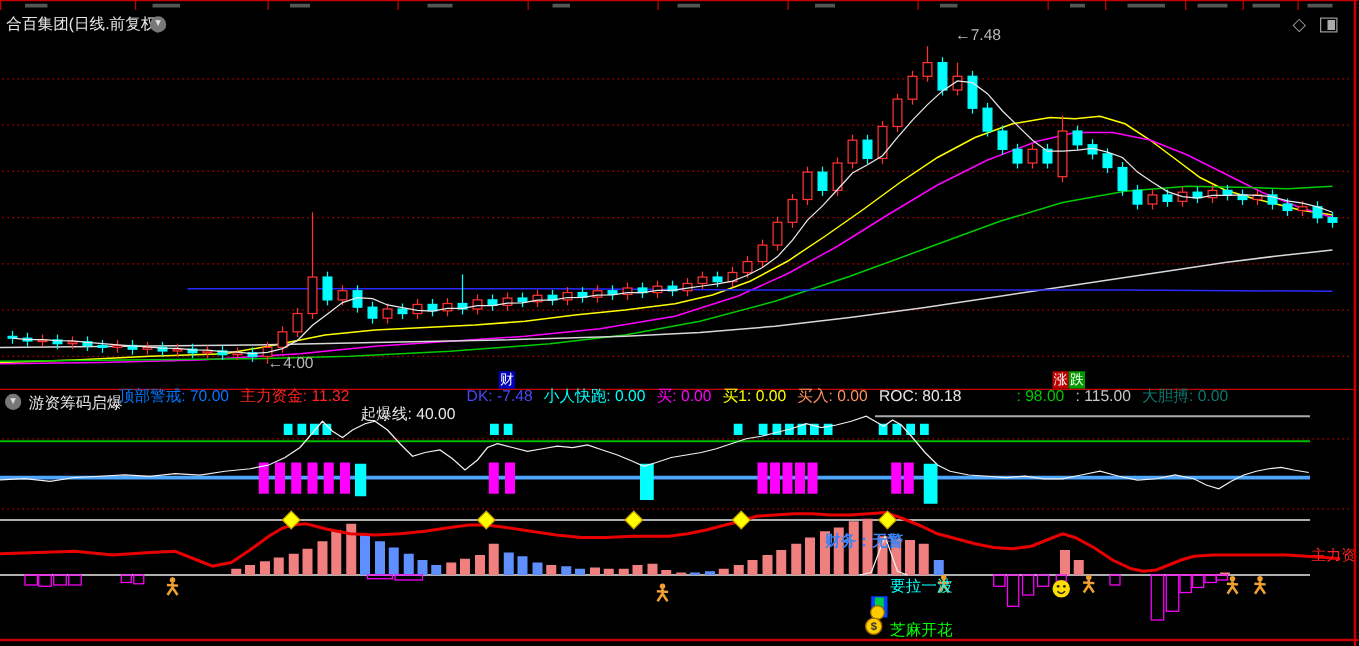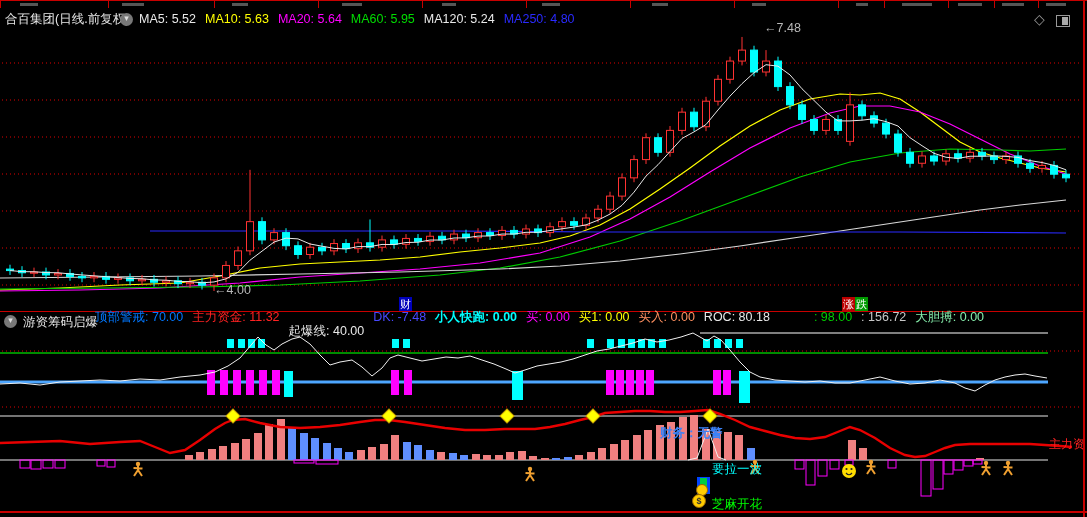--- a/index.html
+++ b/index.html
@@ -422,28 +422,20 @@
         <g transform="translate(699,501)">
           <circle cx="0" cy="0" r="6.5" fill="#ffcc00" stroke="#996600" stroke-width="1"></circle>
           <text x="0" y="3" text-anchor="middle" font-size="9" font-family="Liberation Sans,sans-serif" fill="#333" font-weight="bold">$</text>
         </g>
       </g>
     </svg>
 
   
   <div class="abs txt title" style="left:5px;top:13px;">合百集团(日线.前复权)</div>
   <span class="abs chev" style="left:120px;top:13px;">▾</span>
-  <div class="abs ma-row" id="ma-row" style="left:139px;top:13px;">
-      <span class="txt" style="color: rgb(232, 232, 232);">MA5: 5.52</span>
-      <span class="txt" style="color: rgb(255, 255, 0);">MA10: 5.63</span>
-      <span class="txt" style="color: rgb(255, 0, 255);">MA20: 5.64</span>
-      <span class="txt" style="color: rgb(0, 221, 0);">MA60: 5.95</span>
-      <span class="txt" style="color: rgb(232, 232, 232);">MA120: 5.24</span>
-      <span class="txt" style="color: rgb(42, 42, 255);">MA250: 4.80</span>
-    </div>
 
   <span class="abs diamond-ic txt" style="left:1034px;top:12px;">◇</span>
   <span class="abs split-ic" style="left:1056px;top:13px;"><div></div></span>
 
   
   <div class="abs txt anno" style="left:764px;top:22px;">←7.48</div>
   <div class="abs txt anno" style="left:214px;top:284px;text-align:center;">←4.00</div>
 
   
   <div id="hints">
@@ -456,28 +448,28 @@
   <div class="abs redline" style="left:0;top:311px;width:1083px;height:1px;"></div>
 
   
   <span class="abs chev" style="left:4px;top:315px;">▾</span>
   <div class="abs txt" style="left:23px;top:316px;color:#e8e8e8;font-size:12.5px;">游资筹码启爆</div>
   <div class="abs ind-row" id="ind-row" style="left:95px;top:297px;">
       <span class="txt" style="color: rgb(0, 119, 255);">顶部警戒: 70.00</span>
       <span class="txt" style="color: rgb(255, 34, 34);">主力资金: 11.32</span>
       <span class="txt" style="color: rgb(232, 232, 232); margin-top: 28px;">起爆线: 40.00</span>
       <span class="txt" style="color: rgb(72, 72, 255);">DK: -7.48</span>
-      <span class="txt" style="color: rgb(0, 255, 255); font-weight: bold;">小人快跑: 0.00</span>
+      <span class="txt" style="color: rgb(0, 255, 255);">小人快跑: 0.00</span>
       <span class="txt" style="color: rgb(255, 0, 255);">买: 0.00</span>
       <span class="txt" style="color: rgb(255, 255, 0);">买1: 0.00</span>
       <span class="txt" style="color: rgb(255, 144, 96);">买入: 0.00</span>
       <span class="txt" style="color: rgb(232, 232, 232);">ROC: 80.18</span>
       <span class="txt" style="color: rgb(0, 204, 0); margin-left: 35px;">: 98.00</span>
-      <span class="txt" style="color: rgb(200, 200, 200);">: 156.72</span>
-      <span class="txt" style="color: #86efac;">大胆搏: 0.00</span>
+      <span class="txt" style="color: rgb(200, 200, 200);">: 115.00</span>
+      <span class="txt" style="color: #0f766e;">大胆搏: 0.00</span>
     </div>
 
   
   <div class="abs txt" style="left:660px;top:427px;color:#3b82f6;font-size:12.5px;font-weight:bold;">财务：无警</div>
   <div class="abs txt" style="left:1049px;top:438px;color:#ff2222;font-size:12px;width:38px;overflow:hidden;">主力资</div>
   <div class="abs txt" style="left:712px;top:463px;color:#00ffff;font-size:12.5px;">要拉一波</div>
   <div class="abs txt" style="left:712px;top:498px;color:#00ff00;font-size:12.5px;">芝麻开花</div>
 
   
   <div class="abs redline" style="left:0;top:511px;width:1087px;height:2px;"></div>

